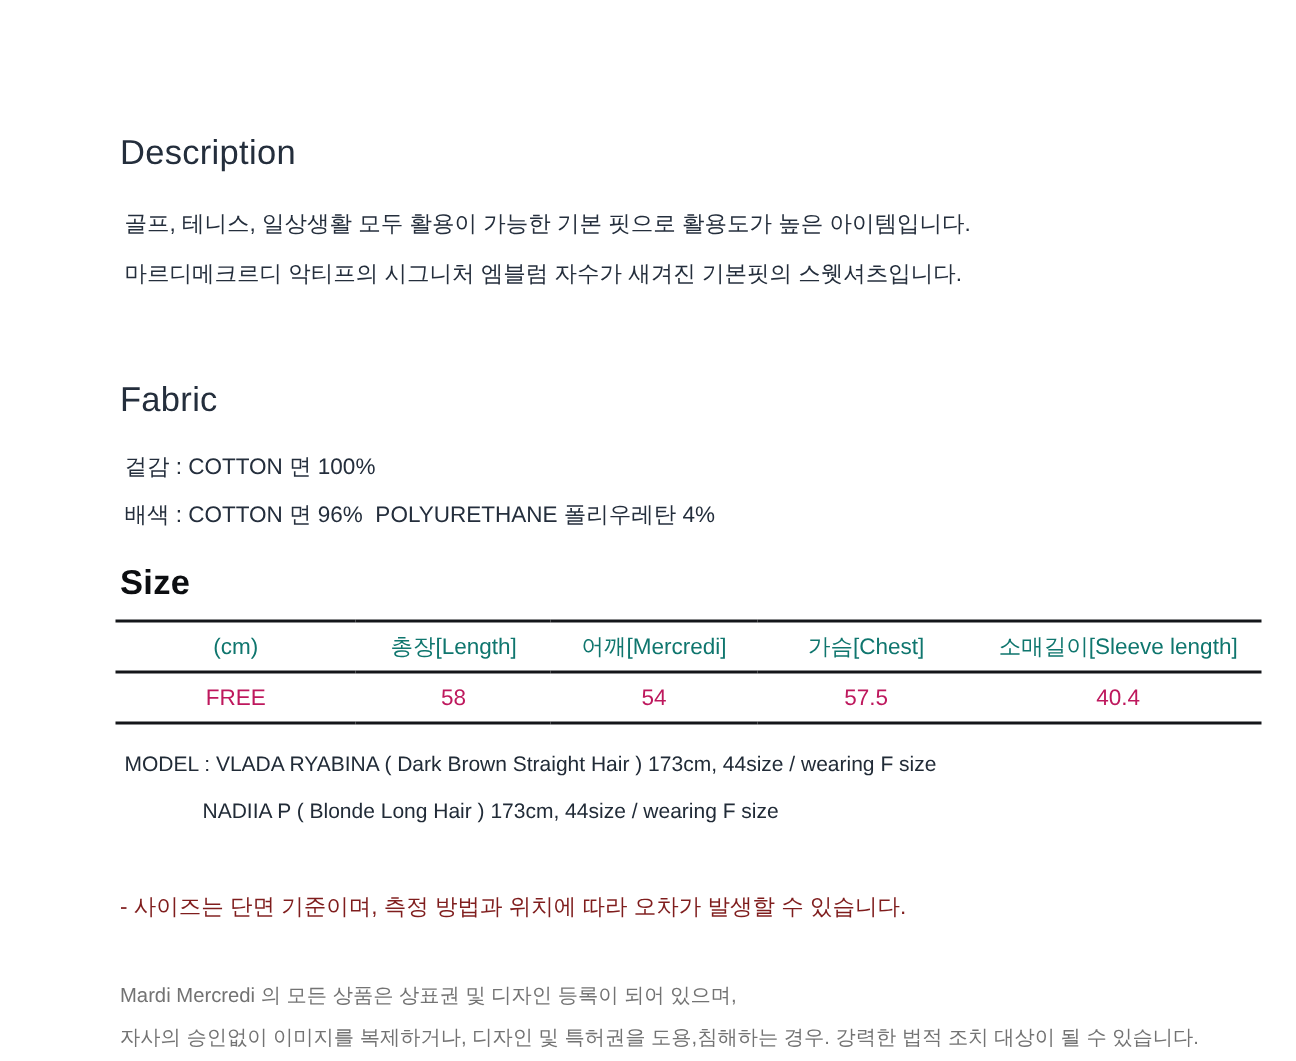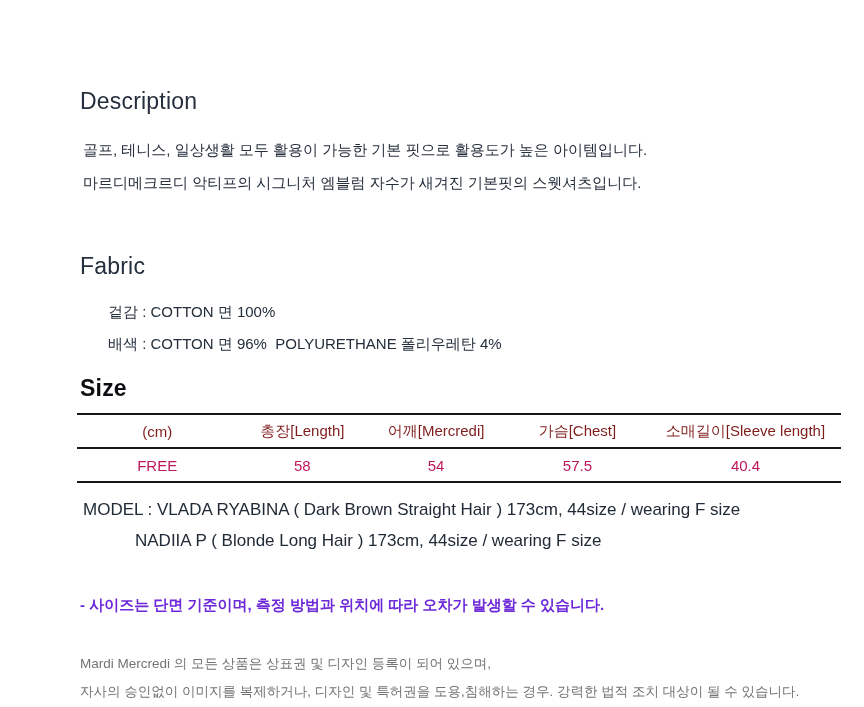--- a/index.html
+++ b/index.html
@@ -29,64 +29,64 @@
   .h-size { }
   .bodyline {
     display: block;
     font-size: 15px;
     line-height: 27px;
     color: #242e3c;
     white-space: pre-wrap;
   }
   .desc-body { margin-top: 9px; }
   .fabric-body { margin-top: 7px; }
-  .fabric-body .bodyline { line-height: 26px; margin-left: 25px; }
+  .fabric-body .bodyline { line-height: 26px; }
   .size-table {
     margin-top: 5px;
     width: 764px;
     table-layout: fixed;
     border-collapse: collapse;
     border-top: 2px solid #14161a;
     border-bottom: 2px solid #14161a;
   }
   .size-table thead tr { border-bottom: 2px solid #14161a; }
   .size-table th {
     height: 34px;
     font-weight: 400;
     font-size: 15px;
-    color: #7f1d1d;
+    color: #0f766e;
     text-align: center;
     vertical-align: middle;
     white-space: nowrap;
   }
   .size-table td {
     height: 34px;
     font-size: 15px;
     color: #be185d;
     text-align: center;
     vertical-align: middle;
   }
   .col1 { width: 21%; } .col2 { width: 17%; } .col3 { width: 18%; }
   .col4 { width: 19%; } .col5 { width: 25%; }
   .model-block { margin-top: 8px; }
   .model-line {
     display: block;
-    font-size: 17px;
+    font-size: 14px;
     line-height: 25px;
     color: #20293496;
     color: #212b37;
     white-space: pre-wrap;
   }
   .model-line.indent { padding-left: 55px; }
   .note-line {
     margin-top: 34px;
     font-size: 15px;
     line-height: 17px;
-    font-weight: 700;
-    color: #6d28d9;
+    font-weight: 400;
+    color: #7f1d1d;
     white-space: pre-wrap;
   }
   .legal-block { margin-top: 28px; }
   .legal-line {
     display: block;
     font-size: 13.5px;
     line-height: 22px;
     font-weight: 500;
     color: #737373;
     white-space: pre-wrap;

